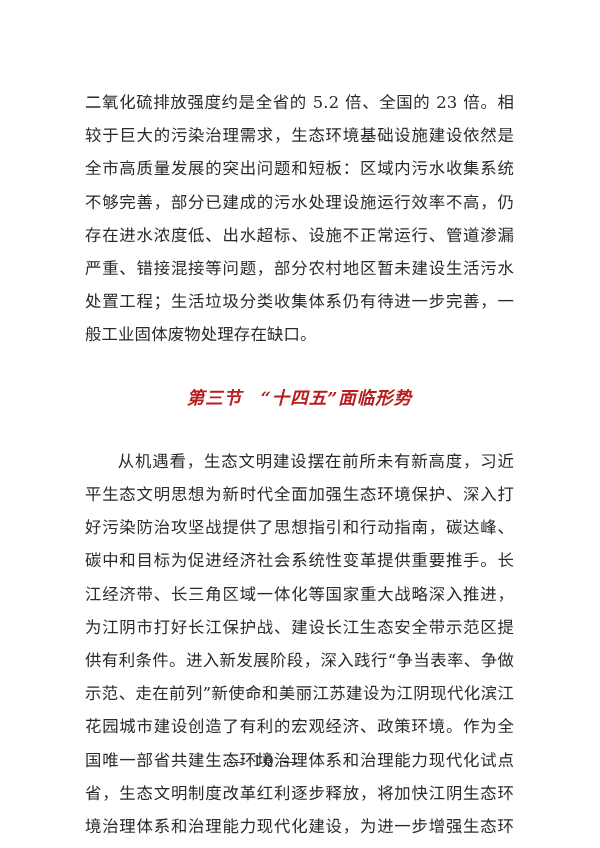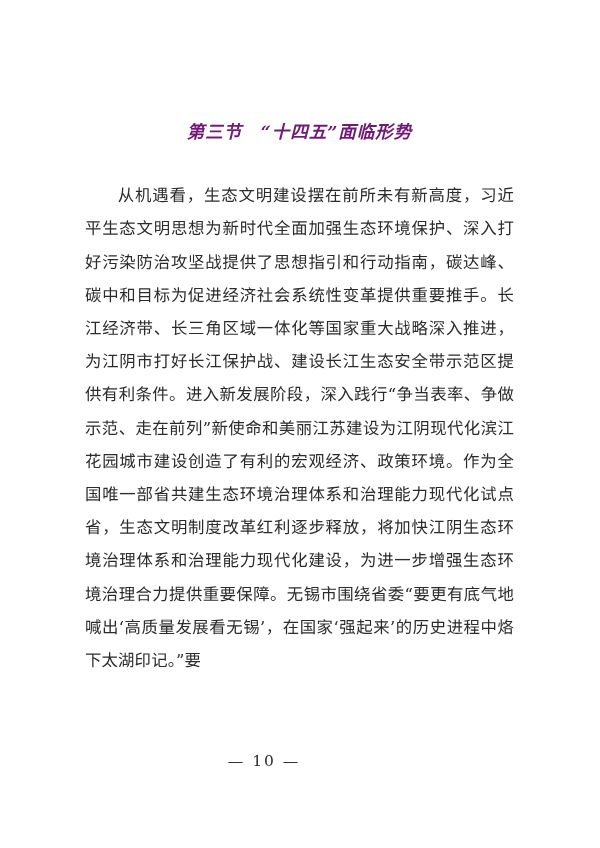--- a/index.html
+++ b/index.html
@@ -51,21 +51,21 @@
   
   .section-heading {
     margin: 0;
     padding: 0;
     font-family: "DejaVu Serif", "Liberation Serif", serif;
     font-size: 17.5px;
     font-weight: bold;
     font-style: italic;
     line-height: 33.2px;
     text-align: center;
-    color: #701a75;
+    color: #b91c1c;
     letter-spacing: 1px;
   }
 
   .heading-block {
     margin-top: 30px;
     margin-bottom: 30px;
   }
 
   
   .page-footer {
@@ -80,20 +80,21 @@
     letter-spacing: 2px;
   }
 </style>
 </head>
 <body>
 
 <div class="page">
 
   <div class="page-body">
 
+    <p class="para">二氧化硫排放强度约是全省的 5.2 倍、全国的 23 倍。相较于巨大的污染治理需求，生态环境基础设施建设依然是全市高质量发展的突出问题和短板：区域内污水收集系统不够完善，部分已建成的污水处理设施运行效率不高，仍存在进水浓度低、出水超标、设施不正常运行、管道渗漏严重、错接混接等问题，部分农村地区暂未建设生活污水处置工程；生活垃圾分类收集体系仍有待进一步完善，一般工业固体废物处理存在缺口。</p>
 
     <div class="heading-block">
       <h2 class="section-heading">第三节　“十四五”面临形势</h2>
     </div>
 
     <p class="para indent">从机遇看，生态文明建设摆在前所未有新高度，习近平生态文明思想为新时代全面加强生态环境保护、深入打好污染防治攻坚战提供了思想指引和行动指南，碳达峰、碳中和目标为促进经济社会系统性变革提供重要推手。长江经济带、长三角区域一体化等国家重大战略深入推进，为江阴市打好长江保护战、建设长江生态安全带示范区提供有利条件。进入新发展阶段，深入践行“争当表率、争做示范、走在前列”新使命和美丽江苏建设为江阴现代化滨江花园城市建设创造了有利的宏观经济、政策环境。作为全国唯一部省共建生态环境治理体系和治理能力现代化试点省，生态文明制度改革红利逐步释放，将加快江阴生态环境治理体系和治理能力现代化建设，为进一步增强生态环境治理合力提供重要保障。无锡市围绕省委“要更有底气地喊出‘高质量发展看无锡’，在国家‘强起来’的历史进程中烙下太湖印记。”要</p>
 
   </div>
 
   <div class="page-footer">— 10 —</div>

